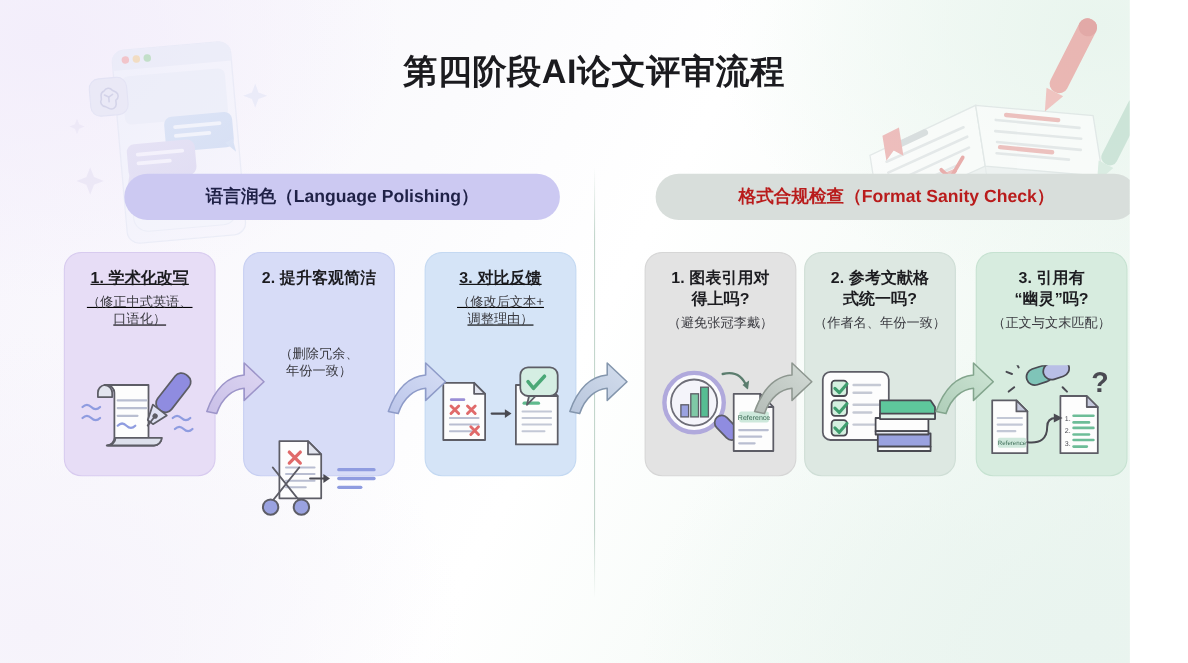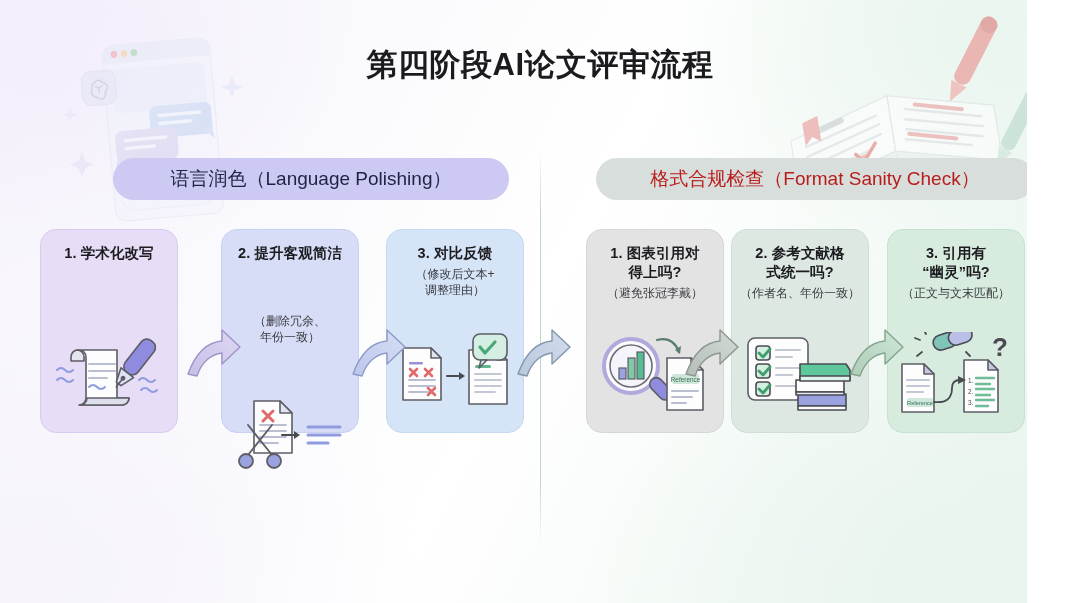--- a/index.html
+++ b/index.html
@@ -61,22 +61,22 @@
   }
 
   
   .section-pill {
     position: absolute;
     height: 42px;
     border-radius: 21px;
     display: flex;
     align-items: center;
     justify-content: center;
-    font-size: 19px;
-    font-weight: 400;
+    font-size: 16px;
+    font-weight: 700;
     white-space: nowrap;
     padding: 0 24px;
   }
   #pill-left {
     left: 113px; top: 158px;
     width: 348px;
     background: #ccc9f2;
     color: #1f2147;
   }
   #pill-right {
@@ -114,23 +114,23 @@
     text-align: center;
     line-height: 1.33;
   }
   .card-icon {
     margin-top: auto;
     margin-bottom: 6px;
     width: 120px;
     height: 86px;
   }
 
-  #card-1 { left: 40px;  background: #e7ddf6; border: 1px solid #d8cbef; }
+  #card-1 { left: 58px;  background: #e7ddf6; border: 1px solid #d8cbef; text-decoration: underline; }
   #card-2 { left: 221px; background: #d7dcf7; border: 1px solid #c7cff2; gap: 47px; }
-  #card-3 { left: 386px; background: #d5e4f7; border: 1px solid #c4d9f2; }
+  #card-3 { left: 386px; background: #d5e4f7; border: 1px solid #c4d9f2; text-decoration: underline; }
   #card-4 { left: 554px; background: #e3e3e3; border: 1px solid #d6d6d6; margin-left: 32px; }
   #card-5 { left: 719px; background: #dde8e2; border: 1px solid #cfded6; margin-left: 12px; }
   #card-6 { left: 887px; background: #d7ecdf; border: 1px solid #c6e2d1; }
 
   
   #card-4 .card-sub, #card-5 .card-sub, #card-6 .card-sub { margin-top: 3px; }
 
   
   .arrow {
     position: absolute;
@@ -251,20 +251,24 @@
 
   <div id="title">第四阶段AI论文评审流程</div>
 
   <div id="divider"></div>
 
   <div class="section-pill" id="pill-left">语言润色（Language Polishing）</div>
   <div class="section-pill" id="pill-right">格式合规检查（Format Sanity Check）</div>
 
   <div class="card" id="card-1">
     <div class="card-title">1. 学术化改写</div>
+    <div class="card-sub">
+      <span>（修正中式英语、</span><br>
+      <span>口语化）</span>
+    </div>
     <div class="card-icon">
       <svg width="120" height="86" viewBox="0 0 120 86" xmlns="http://www.w3.org/2000/svg">
         <g stroke="#5d5d66" stroke-width="1.6" stroke-linejoin="round">
           <path d="M28 18 h40 v48 h12 a7 7 0 0 1 -7 7 H30 a7 7 0 0 0 7 -7 V25 a7 7 0 0 0 -7 -7z" fill="#fdfdfd"></path>
           <path d="M28 18 a7 7 0 0 1 7 7 v4 H22 v-4 a7 7 0 0 1 6 -7z" fill="#e3e5ef"></path>
           <path d="M38 66 h42 a7 7 0 0 1 -7 7 H31 a7 7 0 0 0 7 -7z" fill="#dde0ec"></path>
         </g>
         <g stroke="#b9bed1" stroke-width="2" stroke-linecap="round">
           <line x1="40" y1="32" x2="66" y2="32"></line>
           <line x1="40" y1="39" x2="66" y2="39"></line>

